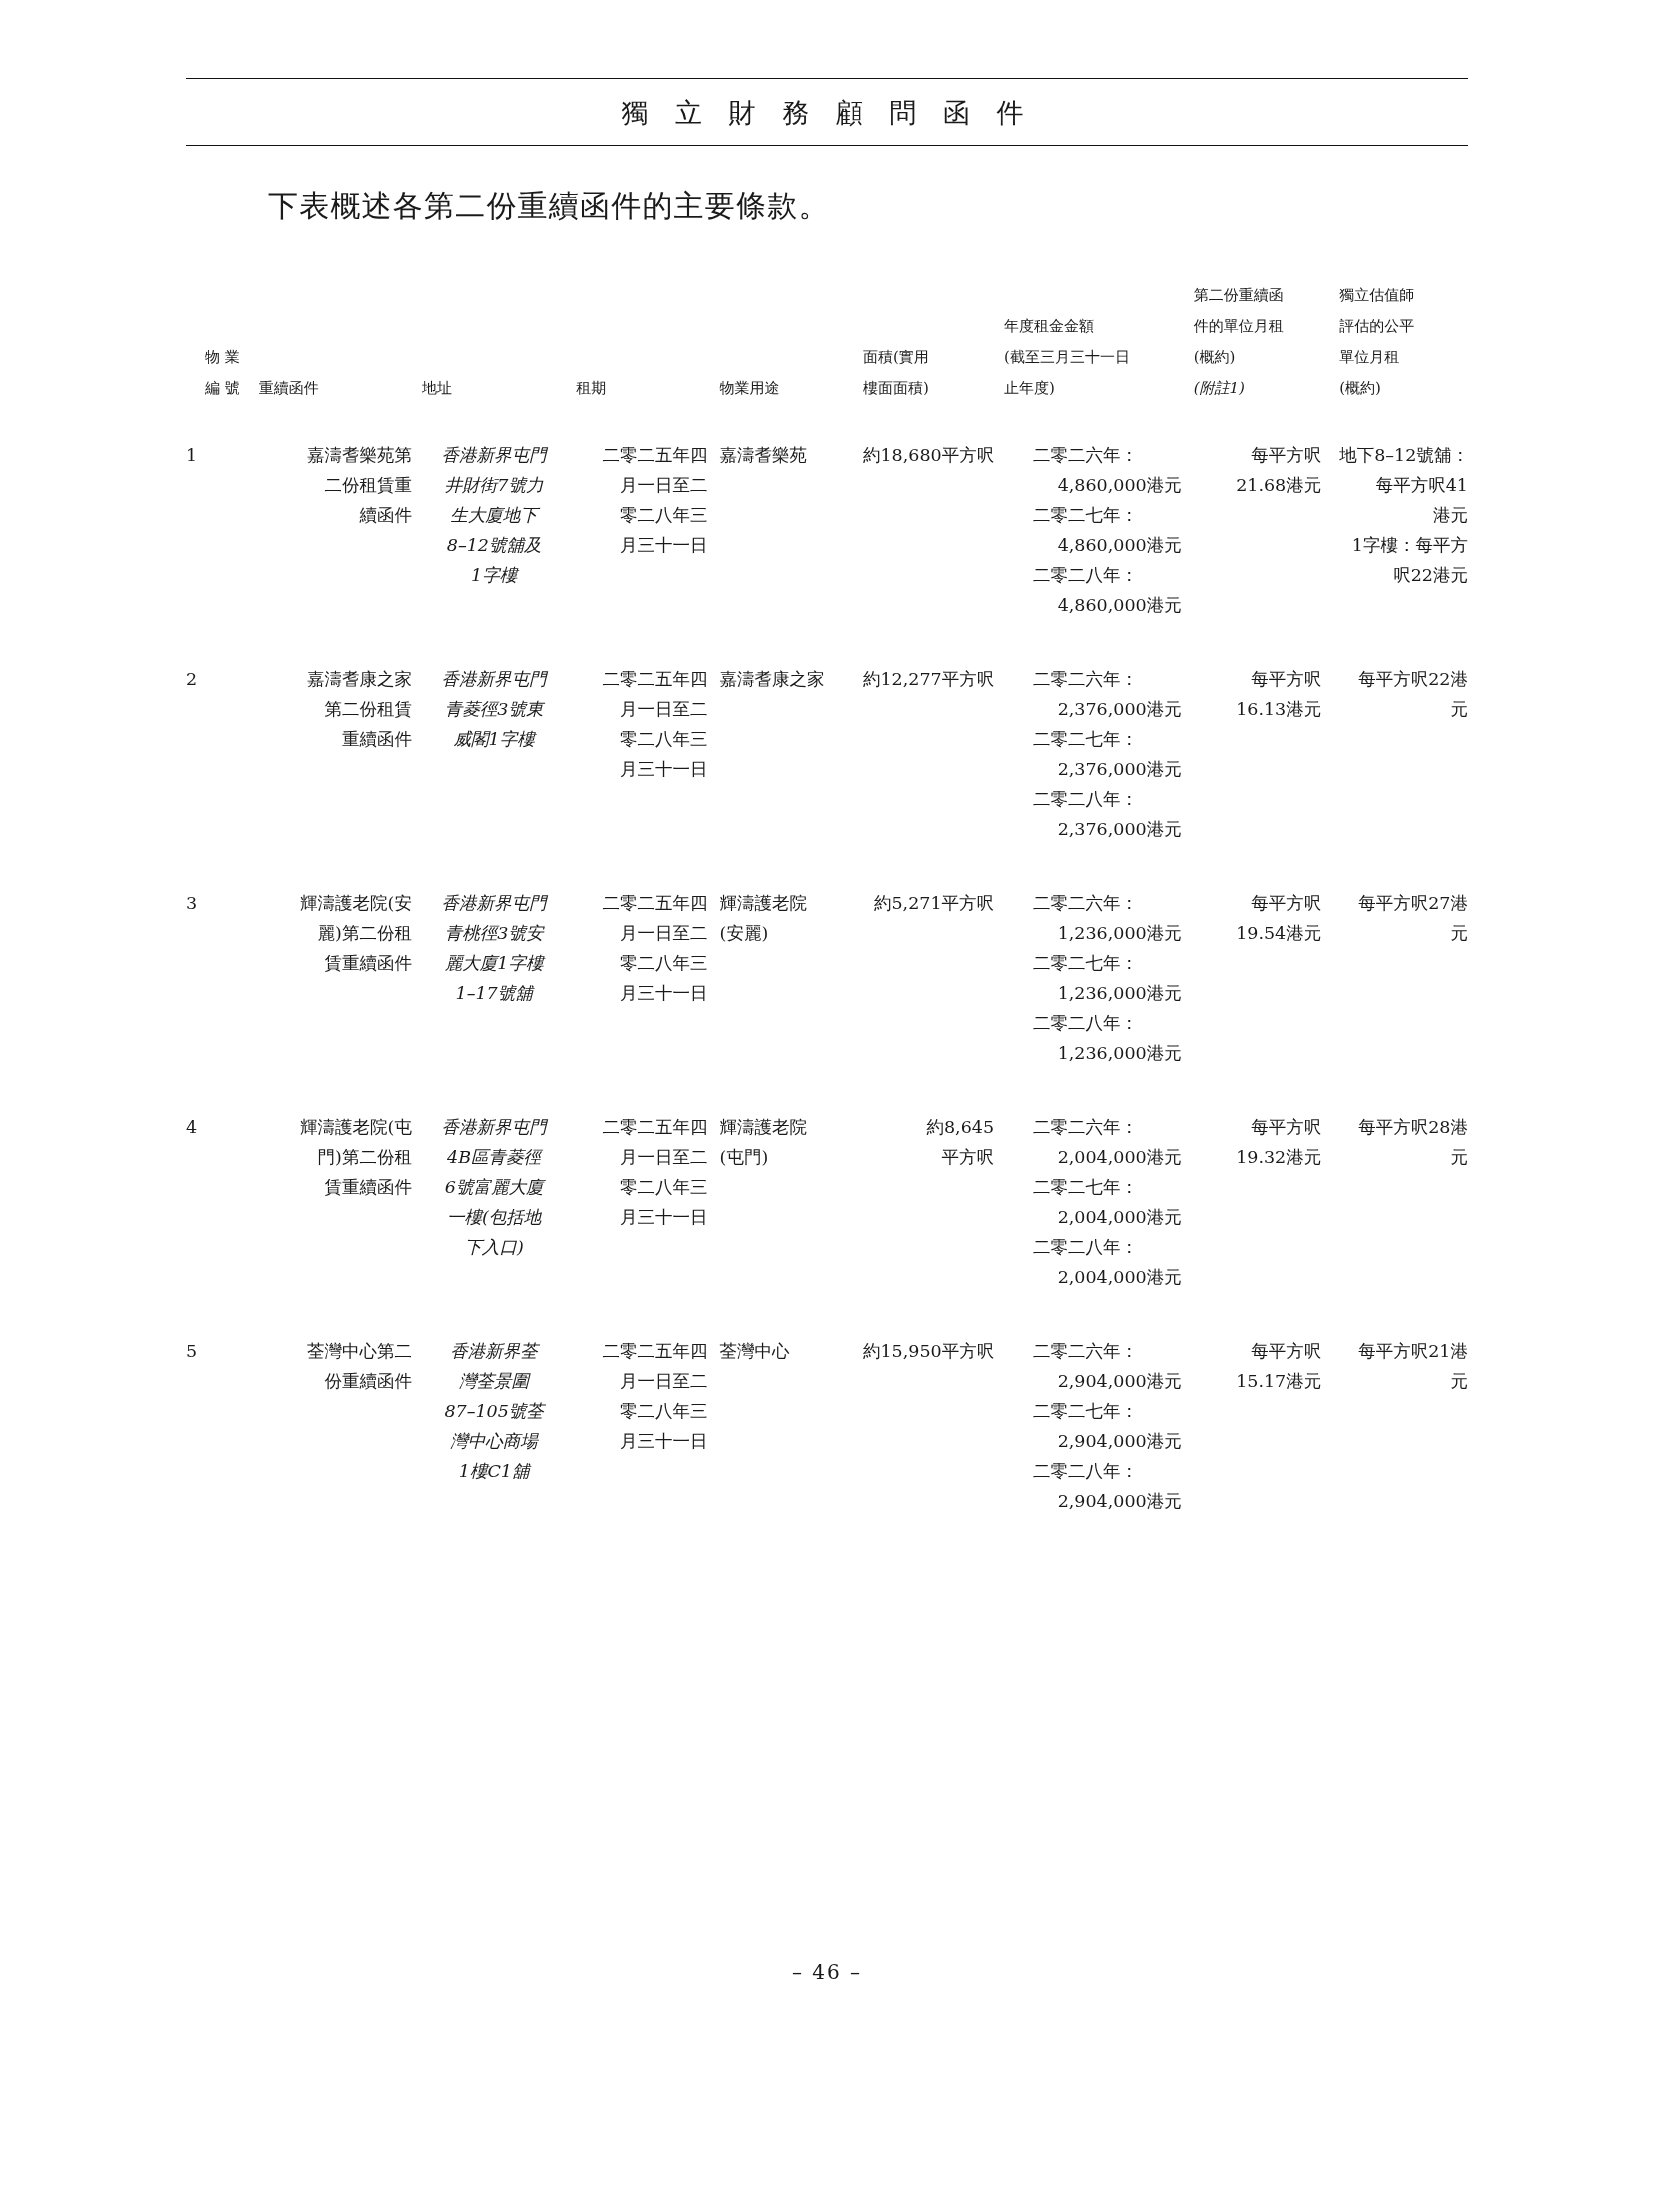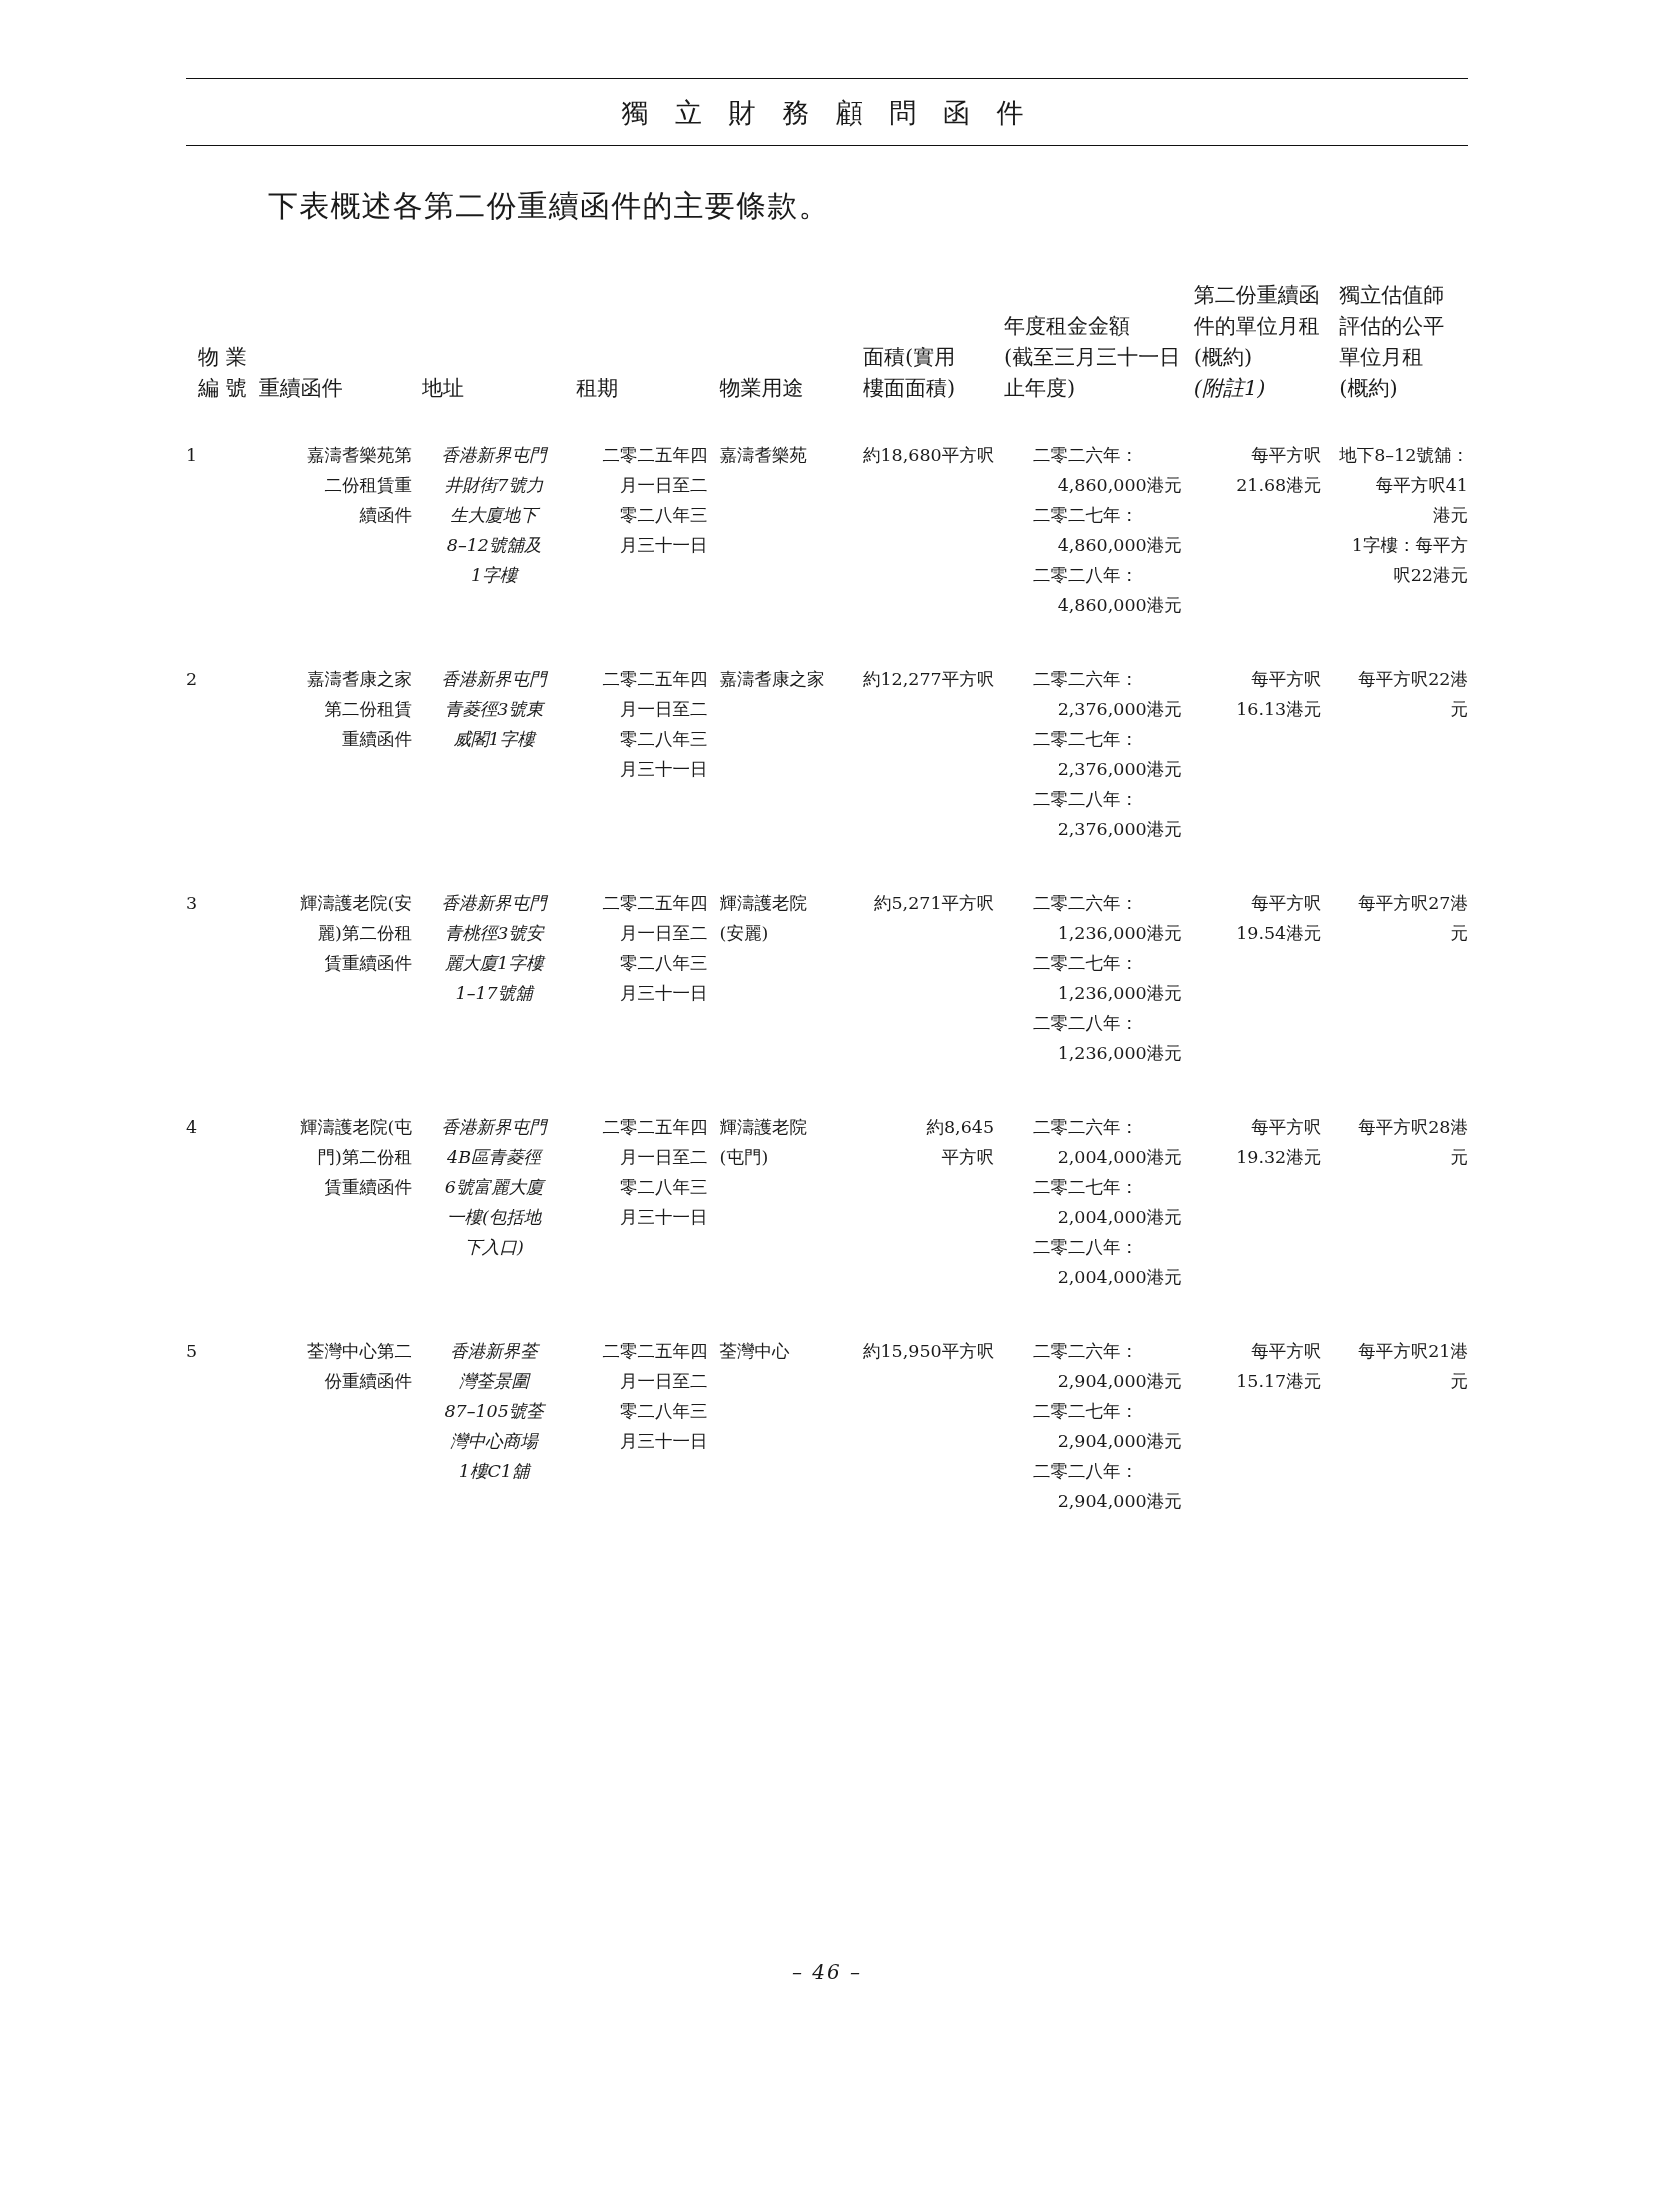--- a/index.html
+++ b/index.html
@@ -74,21 +74,21 @@
   }
   th, td {
     vertical-align: top;
     padding: 0;
     font-weight: normal;
     text-align: left;
   }
   thead th {
     vertical-align: bottom;
     padding-bottom: 14px;
-    font-size: 21px;
+    font-size: 15px;
     line-height: 31px;
   }
 
   
   col.c-no    { width: 66px; }
   col.c-lt    { width: 148px; }
   col.c-addr  { width: 140px; }
   col.c-term  { width: 130px; }
   col.c-use   { width: 130px; }
   col.c-area  { width: 128px; }
@@ -131,21 +131,20 @@
 
   
   .footer {
     position: absolute;
     left: 0;
     top: 1960px;
     width: 1654px;
     text-align: center;
     font-size: 20px;
     letter-spacing: 2px;
-    font-style: italic;
   }
 </style>
 </head>
 <body>
 
 <div class="page">
 
   <div class="header-wrap">
     <div class="header-rule-top"></div>
     <div class="header-title">獨 立 財 務 顧 問 函 件</div>

